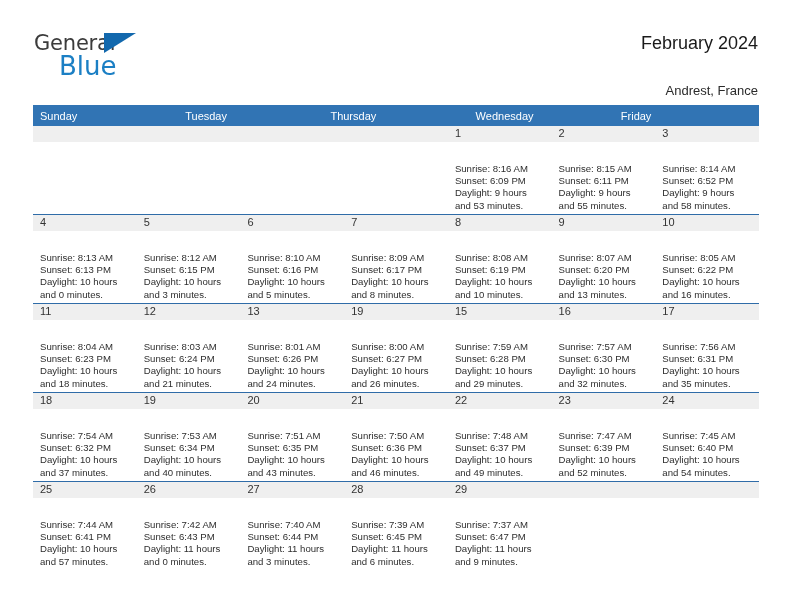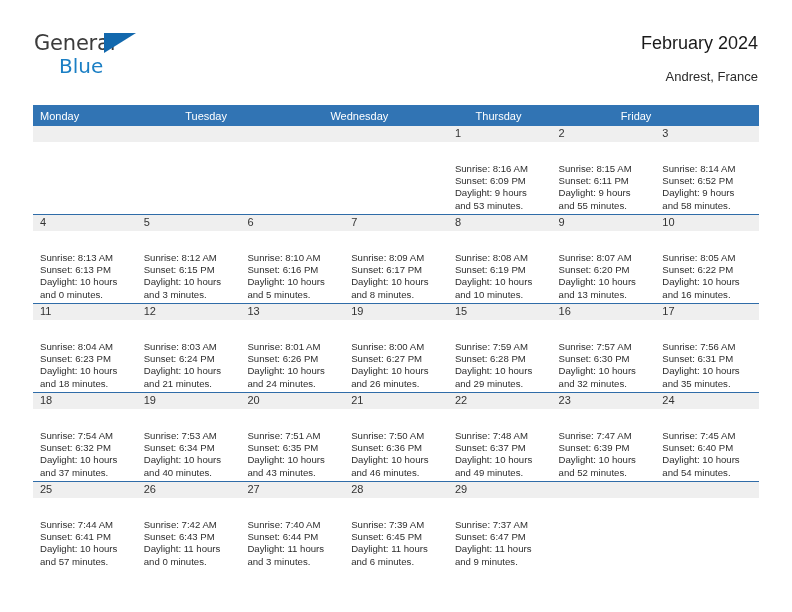--- a/index.html
+++ b/index.html
@@ -44,21 +44,21 @@
     user-select: none;
   }
   .logo-general {
     font-size: 21px;
     letter-spacing: -0.2px;
     color: #3b3b3b;
     line-height: 22px;
     font-family: "DejaVu Sans", sans-serif;
   }
   .logo-blue {
-    font-size: 20px;
+    font-size: 26px;
     color: #1b7fc4;
     line-height: 22px;
     margin-left: 25px;
     display: block;
     margin-top: 1px;
     font-family: "DejaVu Sans", sans-serif;
   }
   .logo-flag {
     position: absolute;
     left: 70px;
@@ -76,21 +76,21 @@
   .cal-title {
     font-size: 18px;
     color: #1a1a1a;
     line-height: 30px;
     white-space: nowrap;
   }
   .cal-sub {
     font-size: 13px;
     color: #2b2b2b;
     line-height: 17px;
-    margin-top: 10px;
+    margin-top: 24px;
     white-space: nowrap;
   }
 
   
   .calendar {
     position: absolute;
     left: 33px;
     top: 105px;
     width: 726px;
   }
@@ -162,24 +162,24 @@
     <div class="titleblock">
       <div class="cal-title">February 2024</div>
       <div class="cal-sub">Andrest, France</div>
     </div>
 
   </div>
 
   <div class="calendar">
 
     <div class="row head-row">
-      <div class="head-cell">Monday</div>
+      <div class="head-cell">Sunday</div>
       <div class="head-cell">Tuesday</div>
+      <div class="head-cell">Thursday</div>
       <div class="head-cell">Wednesday</div>
-      <div class="head-cell">Thursday</div>
       <div class="head-cell">Friday</div>
     </div>
 
     <div id="weeks-container">
         <div class="week first">
           <div class="day blank">
             <div class="day-num-band"></div>
           </div>
           <div class="day blank">
             <div class="day-num-band"></div>

